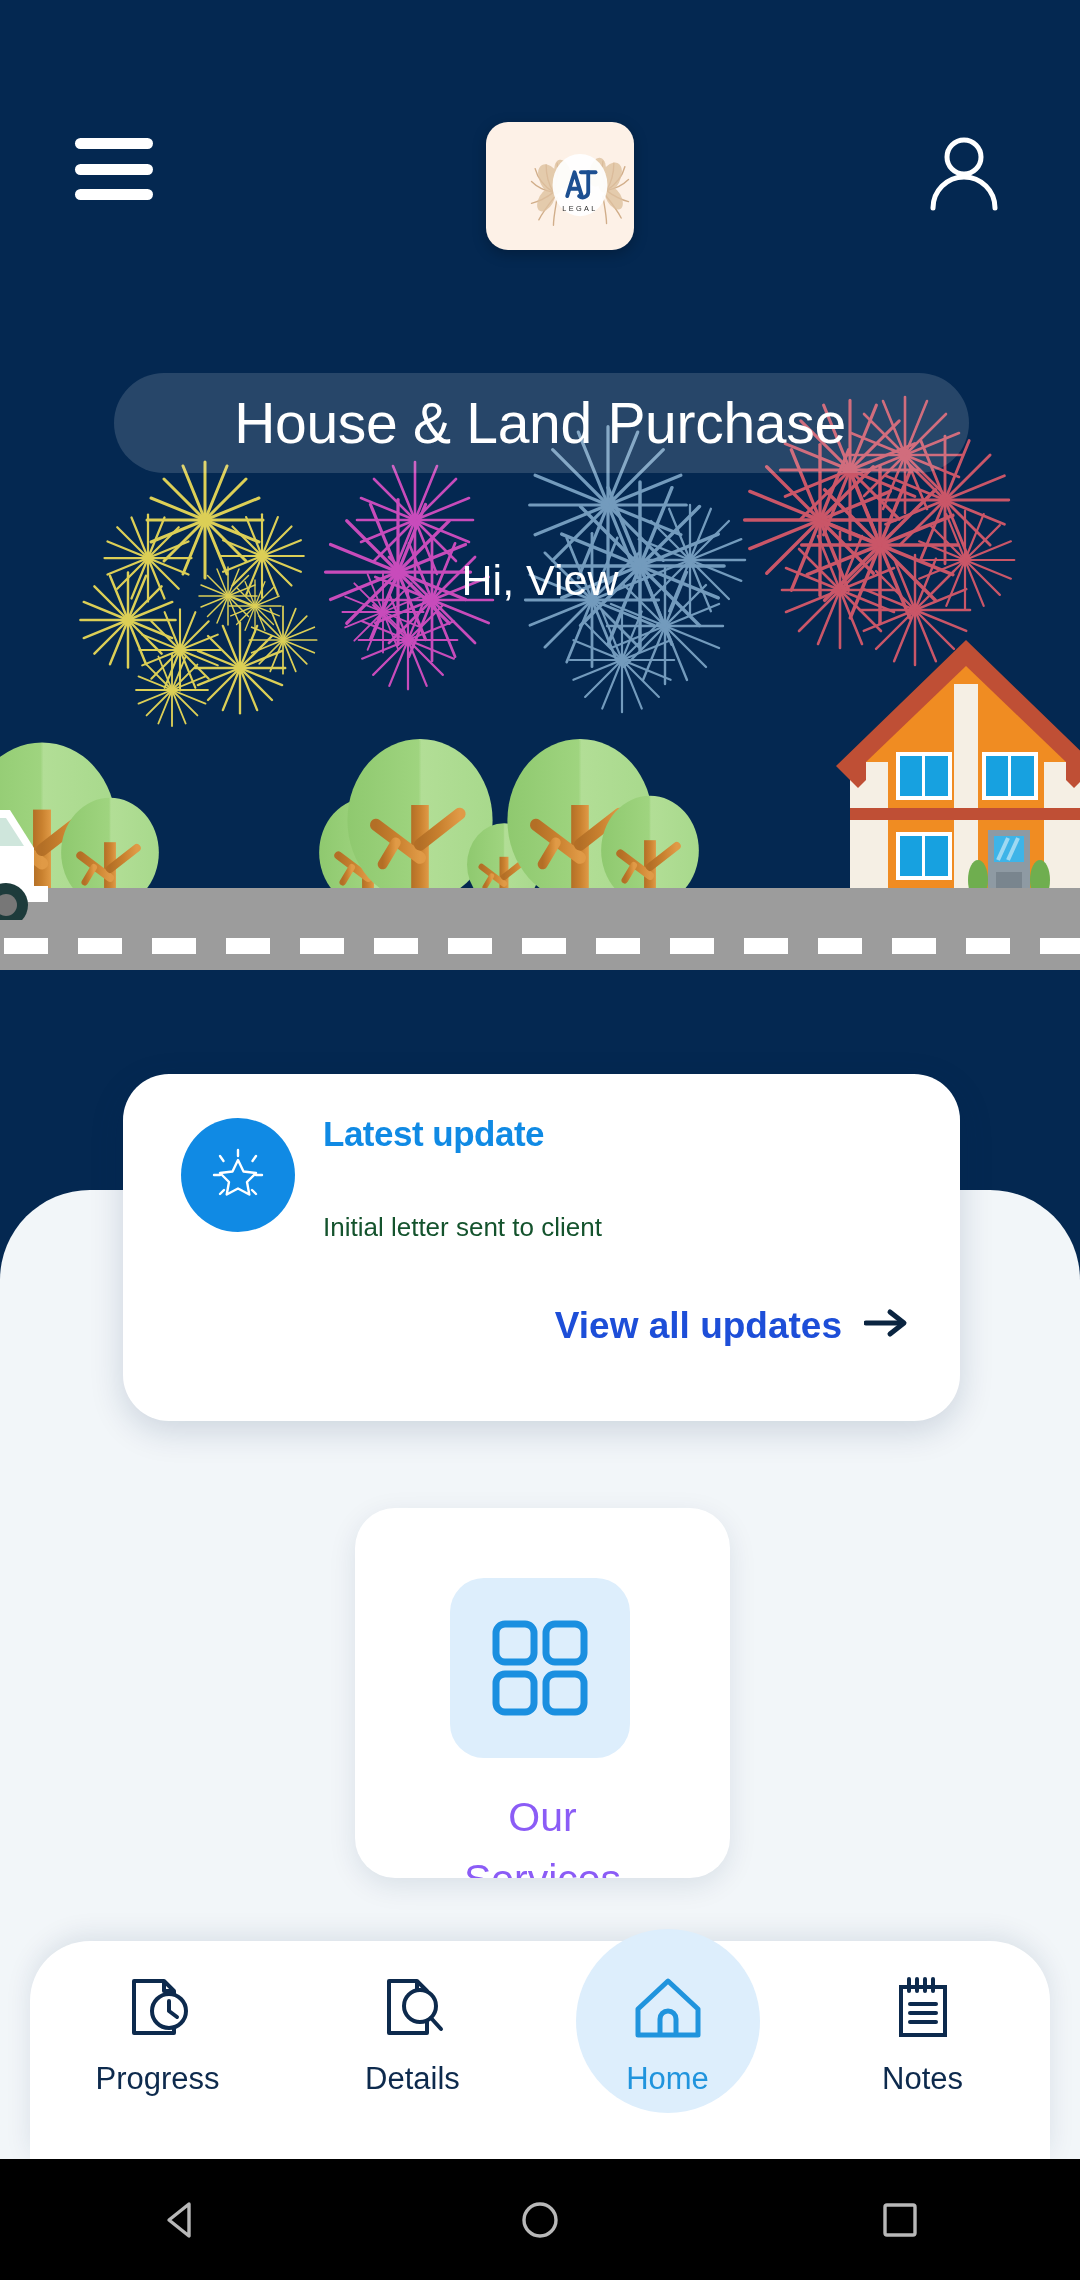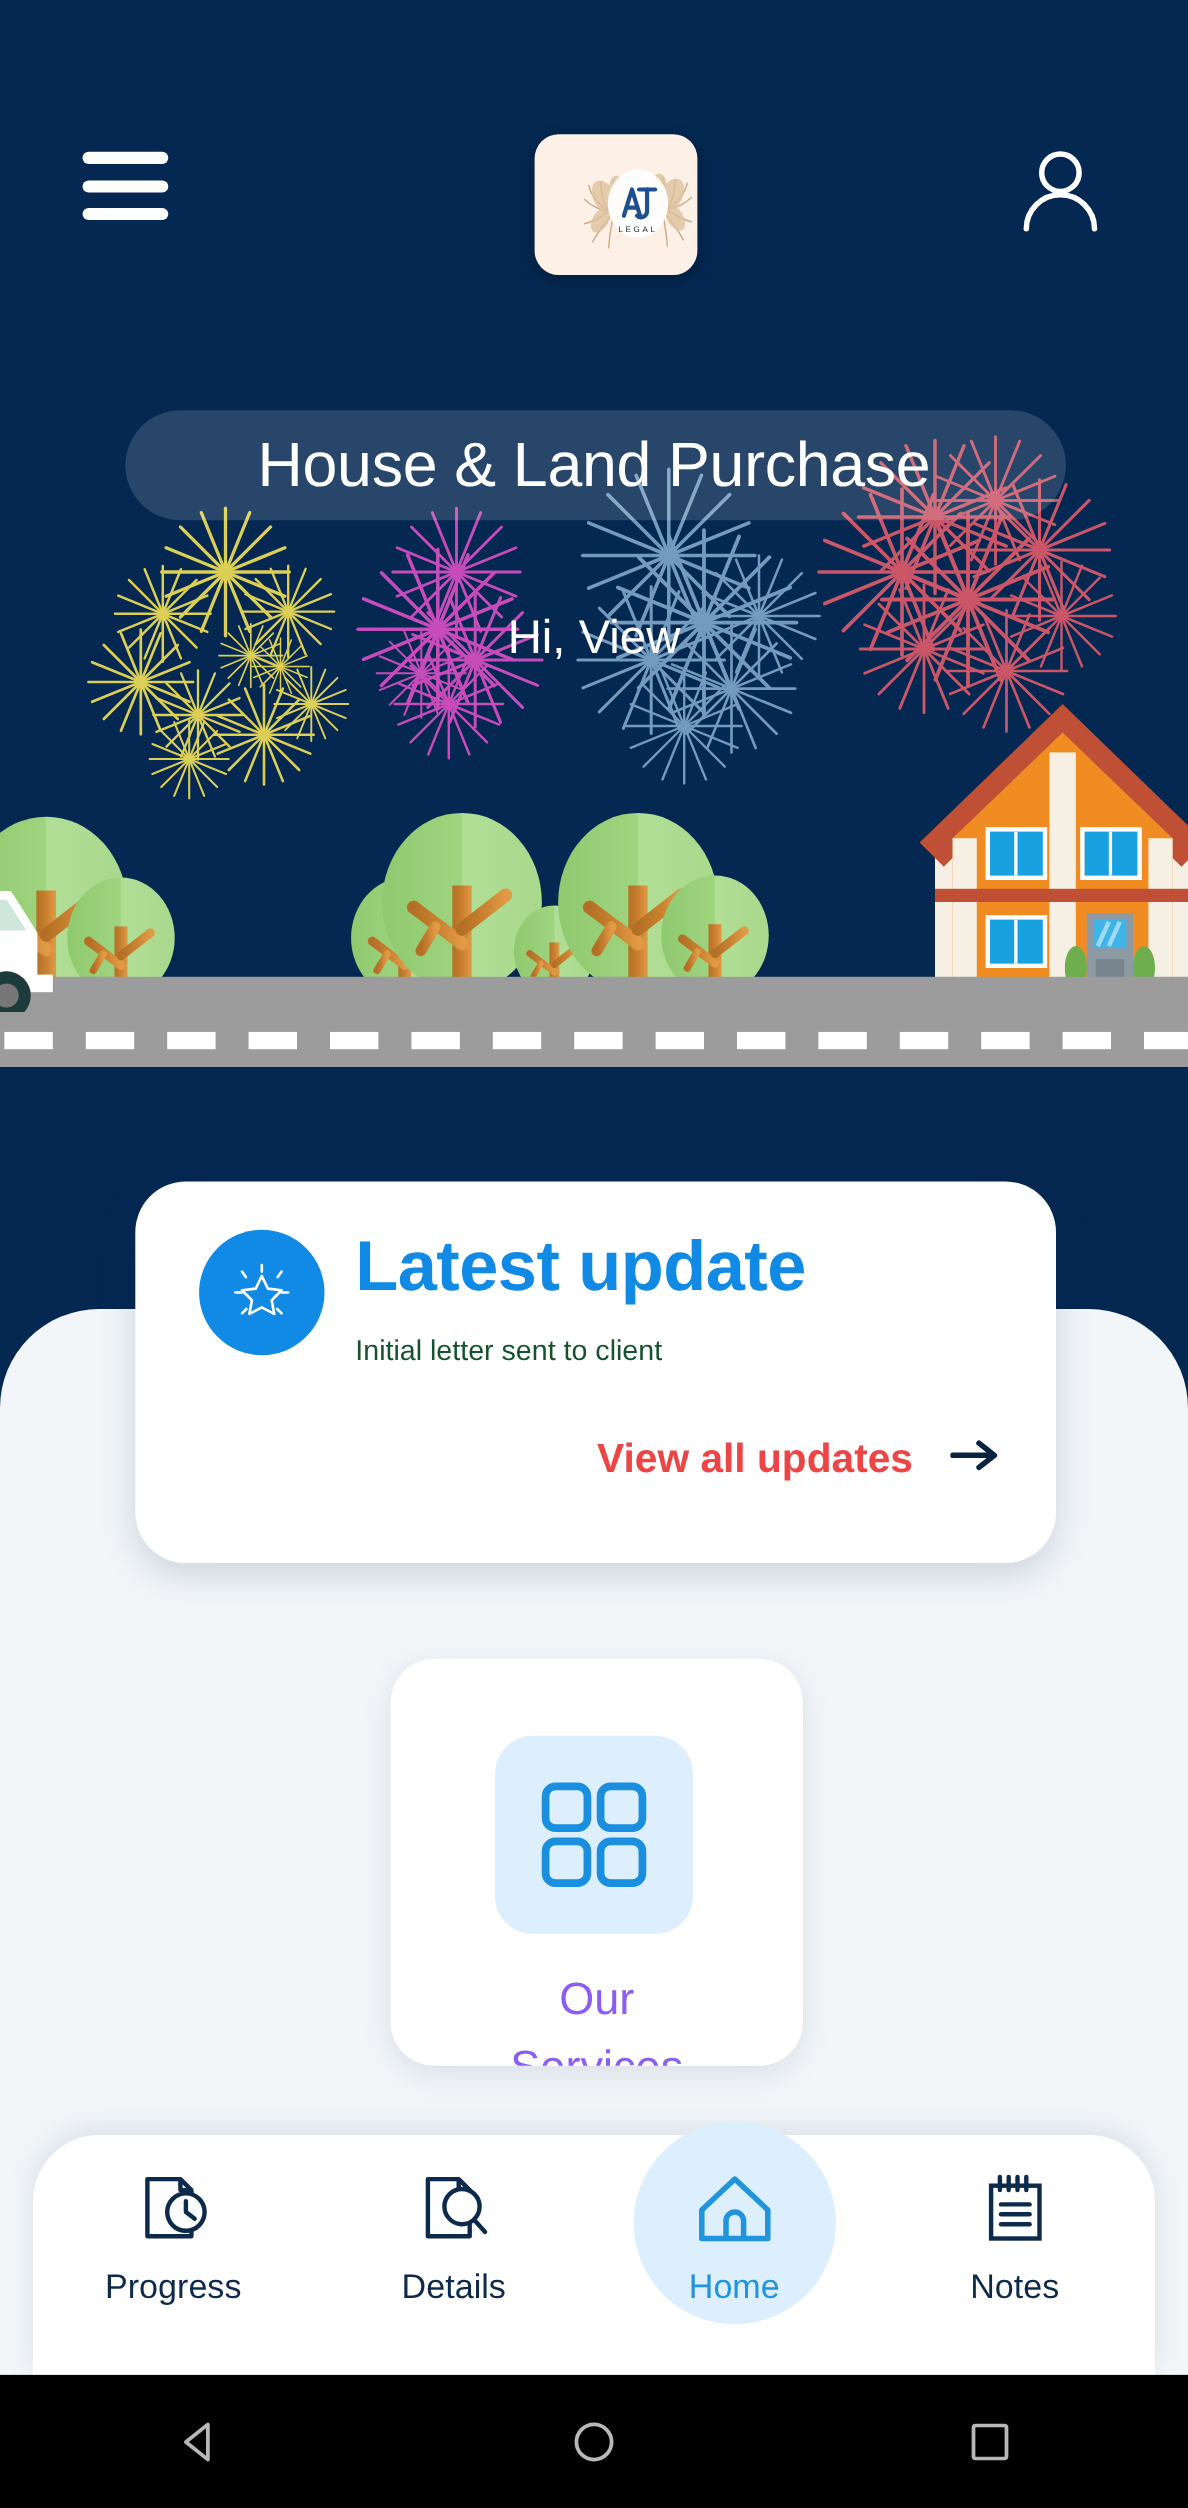--- a/index.html
+++ b/index.html
@@ -119,32 +119,32 @@
   .update-icon {
     position:absolute; left:58px; top:44px;
     width:114px; height:114px;
     border-radius:50%;
     background:#108ae4;
     display:flex; align-items:center; justify-content:center;
   }
   .update-title {
     position:absolute; left:200px; top:40px;
     color:#108ae4;
-    font-size:64px; font-weight:700;
+    font-size:35px; font-weight:700;
     letter-spacing:-.5px;
   }
   .update-text {
     position:absolute; left:200px; top:138px;
     color:#14532d;
     font-size:26px; font-weight:400;
   }
   .update-link {
     position:absolute; right:52px; top:231px;
-    display:flex; align-items:center; gap:34px;
-    color:#ef4444;
+    display:flex; align-items:center; gap:22px;
+    color:#1d4ed8;
     font-size:37px; font-weight:700;
     cursor:pointer;
     margin-left:40px;
   }
 
   
   .service-card {
     position:absolute; left:355px; top:1508px;
     width:375px; height:370px;
     background:#ffffff;

